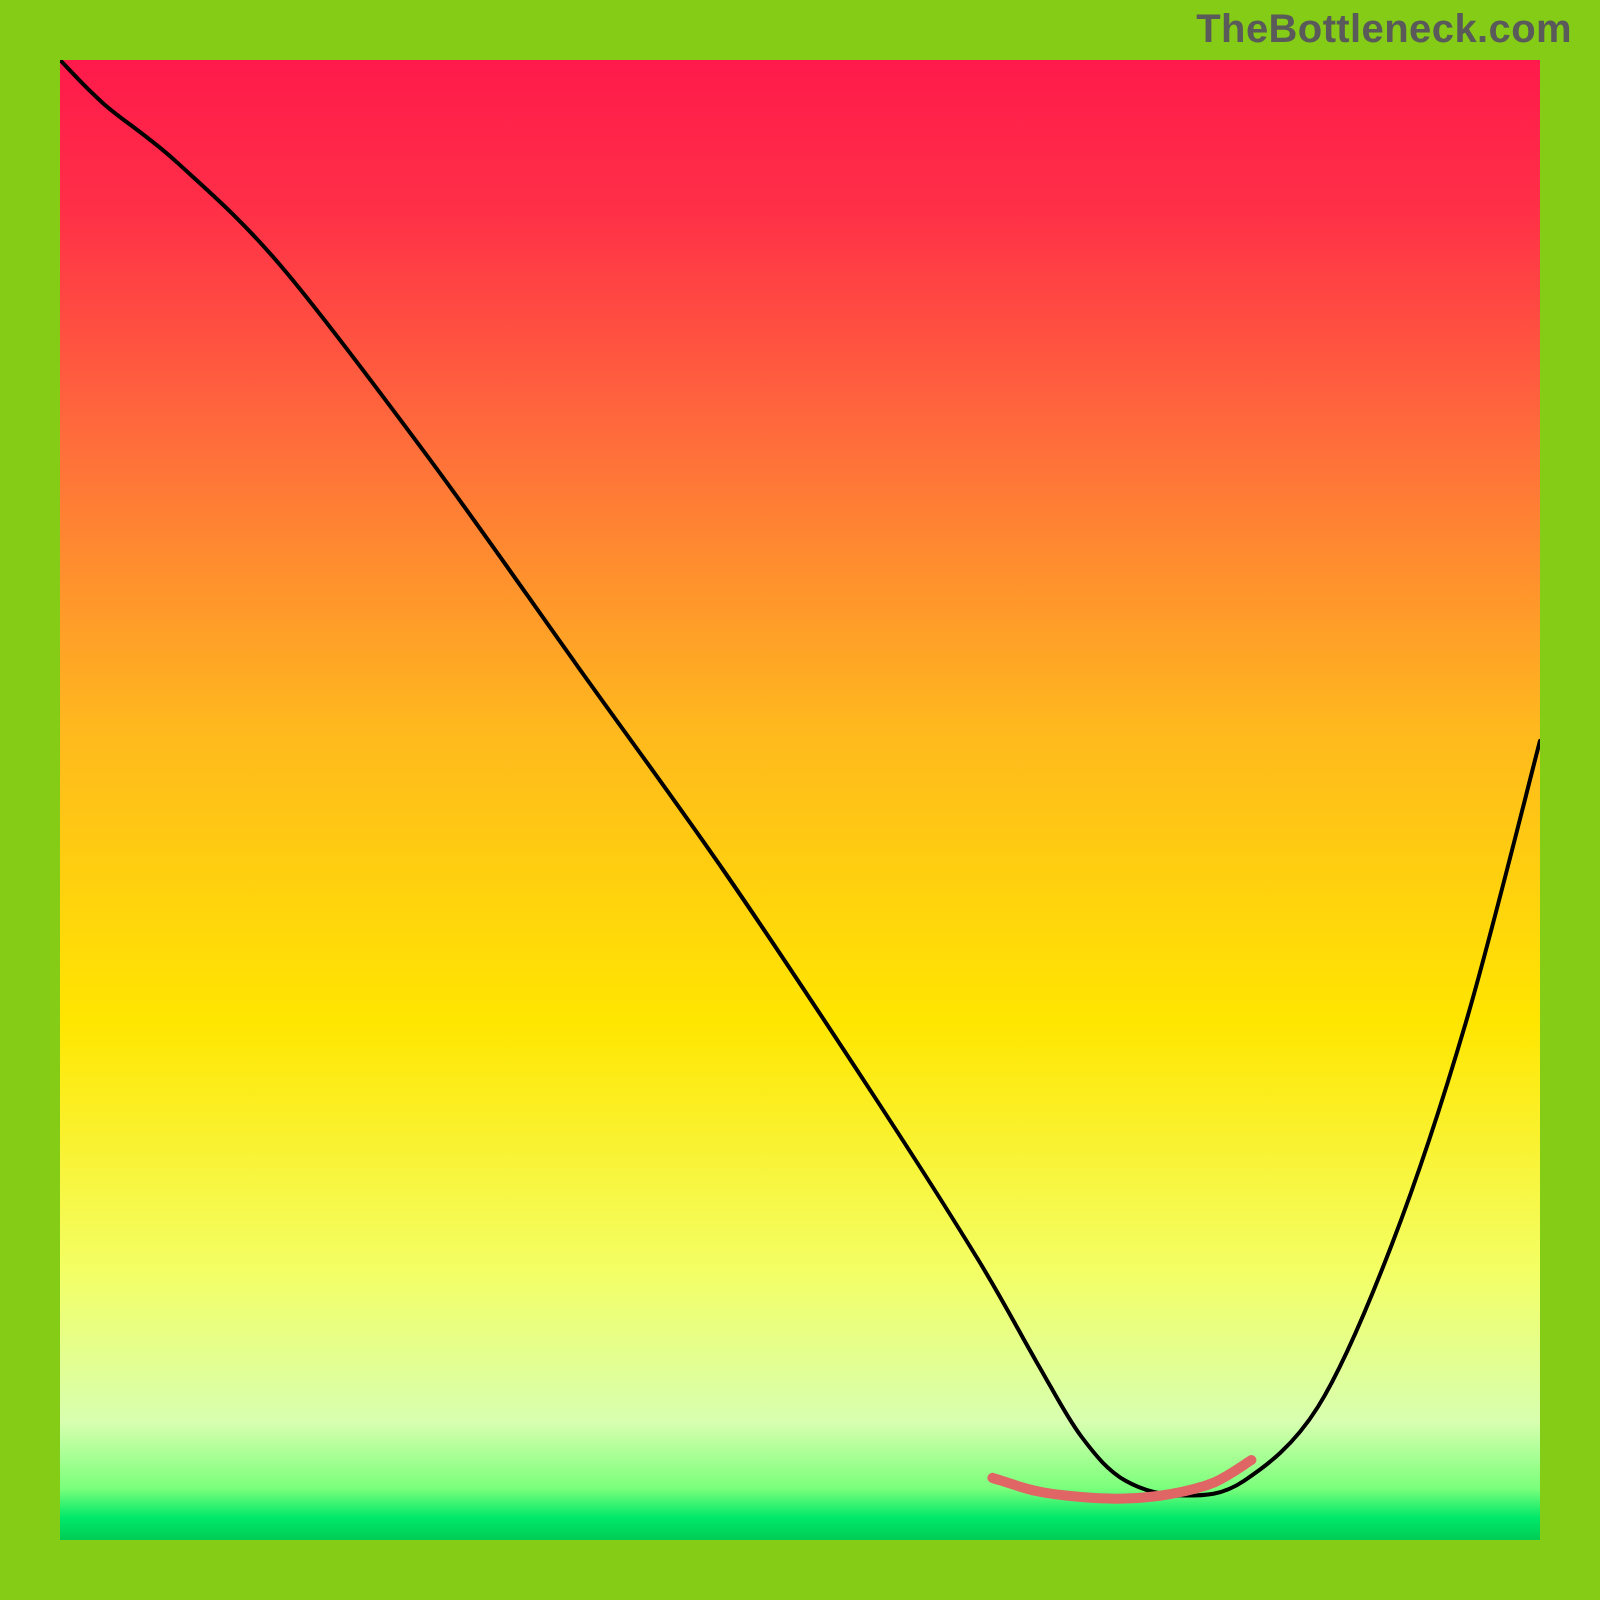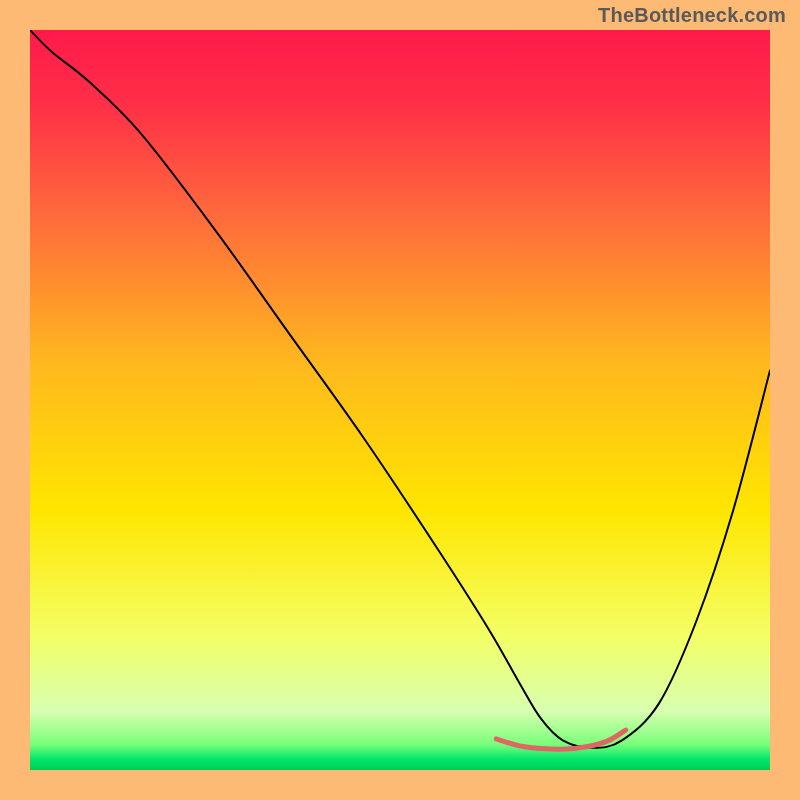--- a/index.html
+++ b/index.html
@@ -8,21 +8,21 @@
     width: 800px;
     height: 800px;
     background: #000;
     font-family: Arial, Helvetica, sans-serif;
     overflow: hidden;
   }
   .stage {
     position: relative;
     width: 800px;
     height: 800px;
-    background: #fdba74;
+    background: #84cc16;
   }
   .watermark {
     position: absolute;
     top: 4px;
     right: 14px;
     color: #5a5a5a;
     font-size: 20px;
     font-weight: 600;
     letter-spacing: 0.2px;
   }

